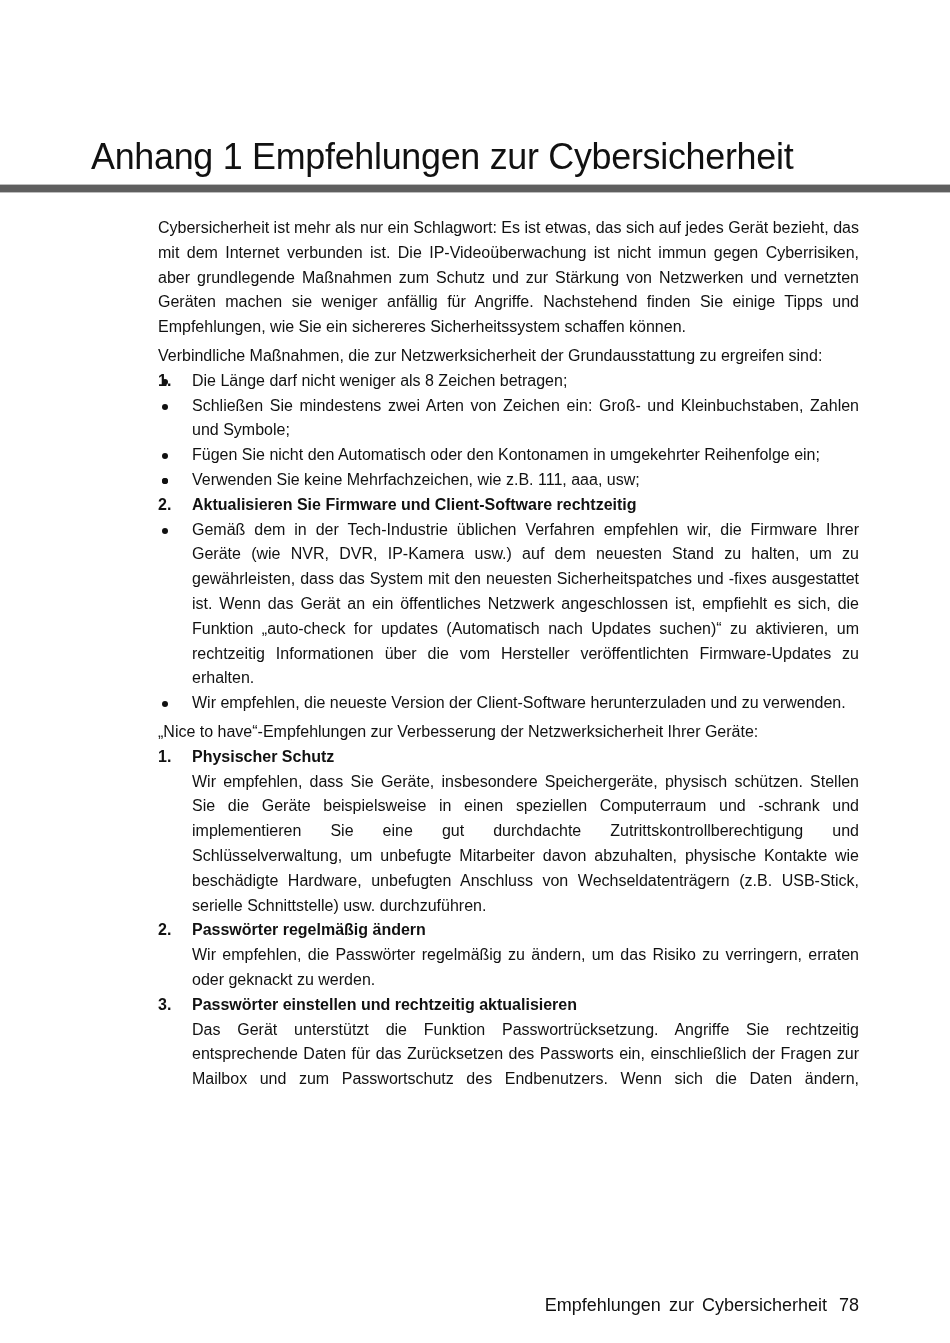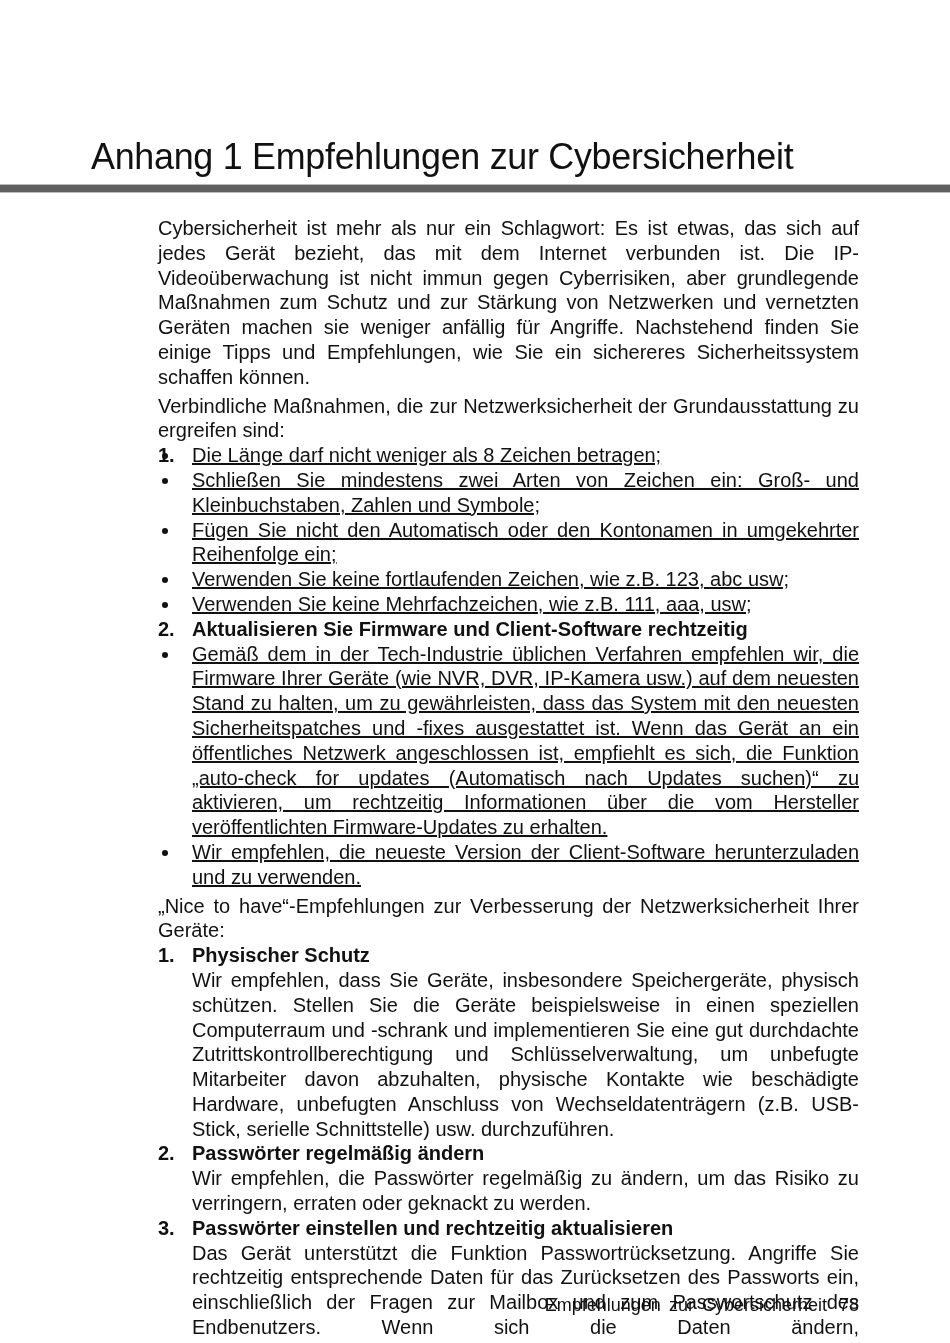--- a/index.html
+++ b/index.html
@@ -2,30 +2,30 @@
 <html><head>
   <meta charset="utf-8">
   <style>
     html, body { margin: 0; padding: 0; background: #ffffff; }
     body { width: 950px; height: 1343px; position: relative; overflow: hidden;
            font-family: "Liberation Sans", "DejaVu Sans", sans-serif; color: #111; }
     .title { position: absolute; left: 91px; top: 136px; font-size: 37px; font-weight: normal;
              letter-spacing: -0.3px; transform: scaleX(0.97); transform-origin: left top; margin: 0; white-space: nowrap; }
     .rule { position: absolute; left: 0; top: 184px; width: 950px; height: 9px; background: #5f5f5f;
             border-top: 1px solid #bdbdbd; border-bottom: 1px solid #bdbdbd; box-sizing: border-box; }
-    .content { position: absolute; left: 158px; top: 216px; width: 701px; font-size: 20px; line-height: 24.8px; }
+    .content { position: absolute; left: 158px; top: 216px; width: 701px; font-size: 16px; line-height: 24.8px; }
     .p { text-align: justify; margin: 0; }
     .intro { margin-bottom: 4px; }
     .bold { font-weight: normal; }
     .section-head { margin: 4px 0 0 0; }
     .item { position: relative; padding-left: 34px; }
     .item-num { position: absolute; left: 0; top: 0; font-weight: bold; }
     .item-title { font-weight: bold; }
     .bullets { list-style: none; margin: 0; padding: 0; }
-    .bullets li { position: relative; padding-left: 34px; text-align: justify; text-decoration: underline; }
+    .bullets li { position: relative; padding-left: 34px; text-align: justify; }
     .bullets li .dot { position: absolute; left: 4px; top: 10px; width: 6px; height: 6px; border-radius: 50%; background: #111; }
     .footer { position: absolute; right: 91px; top: 1295px; font-size: 18px; white-space: nowrap; word-spacing: 3px; }
     .footer .num { margin-left: 4px; }
   </style>
 </head>
 <body>
 
 <h1 class="title">Anhang 1 Empfehlungen zur Cybersicherheit</h1>
 <div class="rule"></div>
 
@@ -34,21 +34,21 @@
 
   <p class="p bold section-head">Verbindliche Maßnahmen, die zur Netzwerksicherheit der Grundausstattung zu ergreifen sind:</p>
 
   <div class="item">
     <span class="item-num">1.</span>
   </div>
   <ul class="bullets">
     <li><span class="dot"></span><span>Die Länge darf nicht weniger als 8 Zeichen betragen;</span></li>
     <li><span class="dot"></span><span>Schließen Sie mindestens zwei Arten von Zeichen ein: Groß- und Kleinbuchstaben, Zahlen und Symbole;</span></li>
     <li><span class="dot"></span><span>Fügen Sie nicht den Automatisch oder den Kontonamen in umgekehrter Reihenfolge ein;</span></li>
-    <li><span class="dot"></span><span>Verwenden Sie keine fortlaufenden Zeichen, wie z.B. 123, abc usw;</span></li>
+    <li><span class="dot"></span></li>
     <li><span class="dot"></span><span>Verwenden Sie keine Mehrfachzeichen, wie z.B. 111, aaa, usw;</span></li>
   </ul>
 
   <div class="item">
     <span class="item-num">2.</span>
     <div class="item-title">Aktualisieren Sie Firmware und Client-Software rechtzeitig</div>
   </div>
   <ul class="bullets">
     <li><span class="dot"></span><span>Gemäß dem in der Tech-Industrie üblichen Verfahren empfehlen wir, die Firmware Ihrer Geräte (wie NVR, DVR, IP-Kamera usw.) auf dem neuesten Stand zu halten, um zu gewährleisten, dass das System mit den neuesten Sicherheitspatches und -fixes ausgestattet ist. Wenn das Gerät an ein öffentliches Netzwerk angeschlossen ist, empfiehlt es sich, die Funktion „auto-check for updates (Automatisch nach Updates suchen)“ zu aktivieren, um rechtzeitig Informationen über die vom Hersteller veröffentlichten Firmware-Updates zu erhalten.</span></li>
     <li><span class="dot"></span><span>Wir empfehlen, die neueste Version der Client-Software herunterzuladen und zu verwenden.</span></li>

